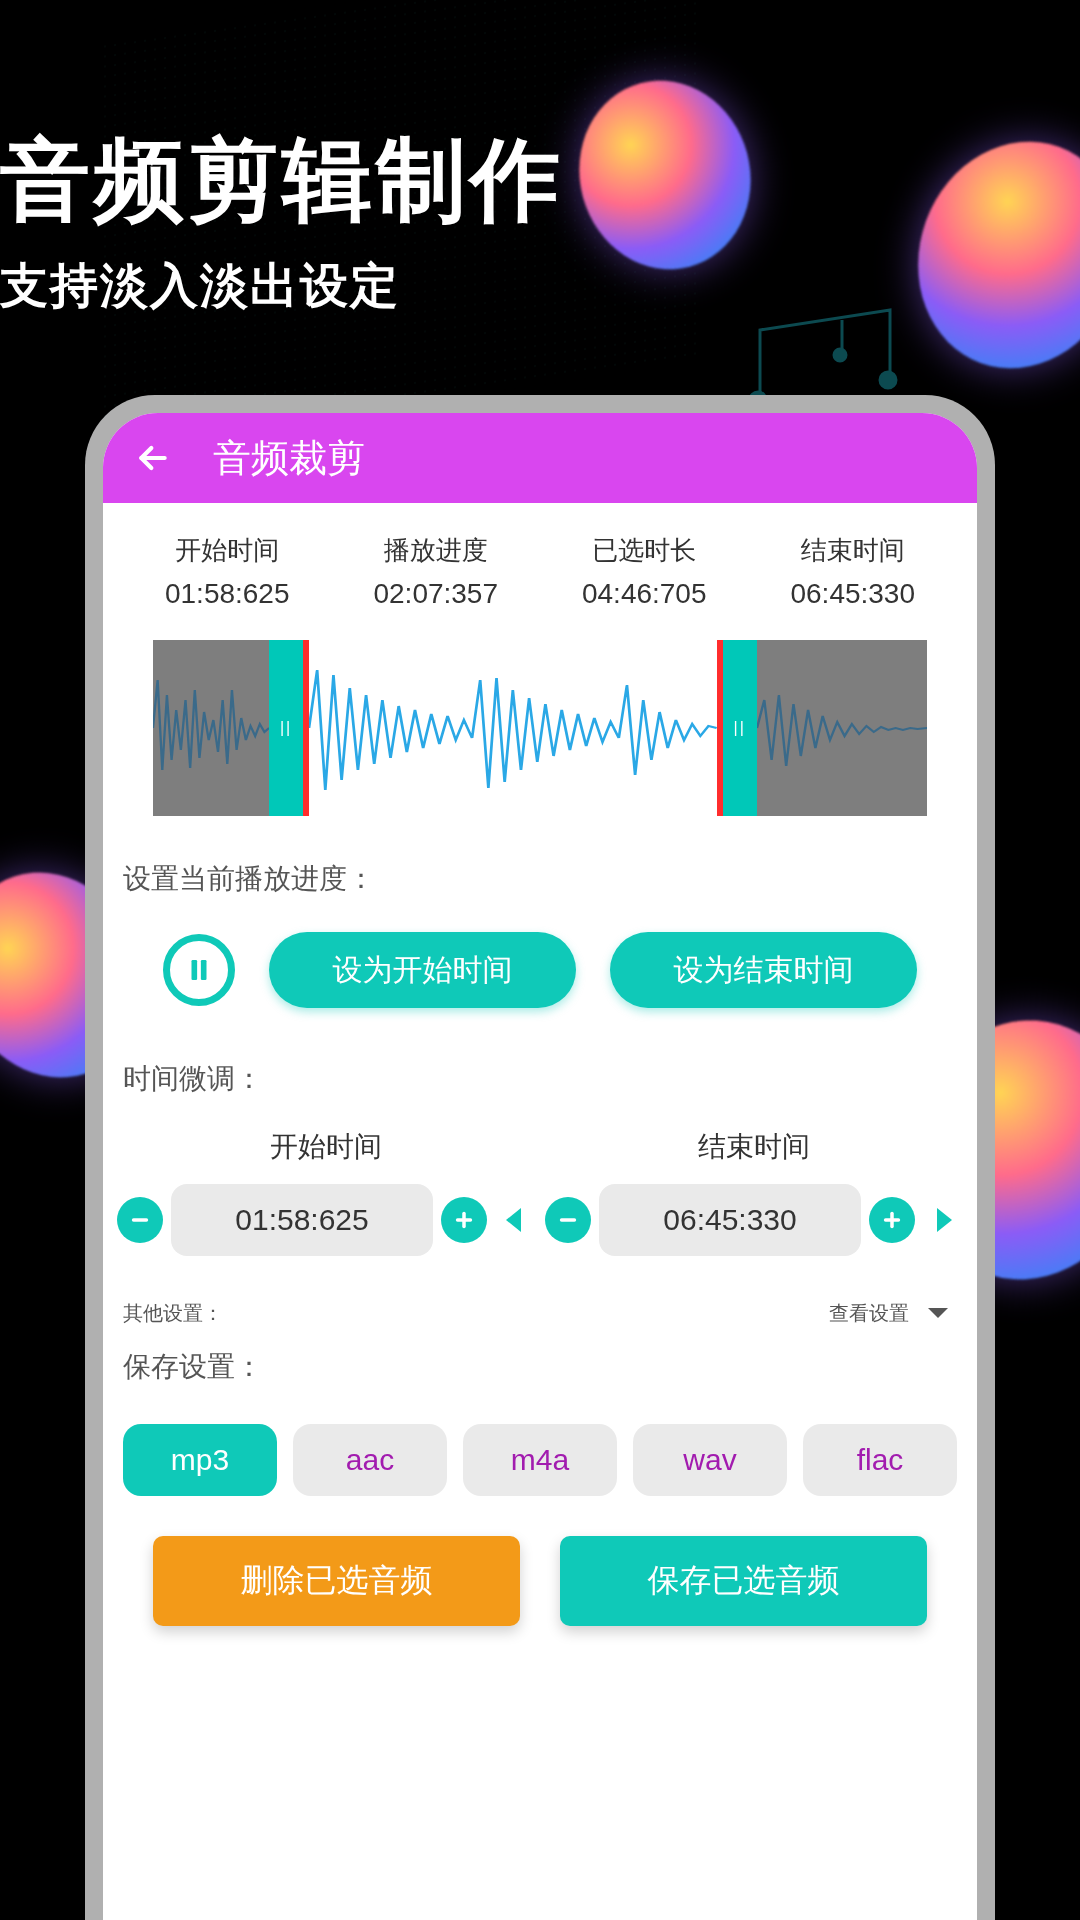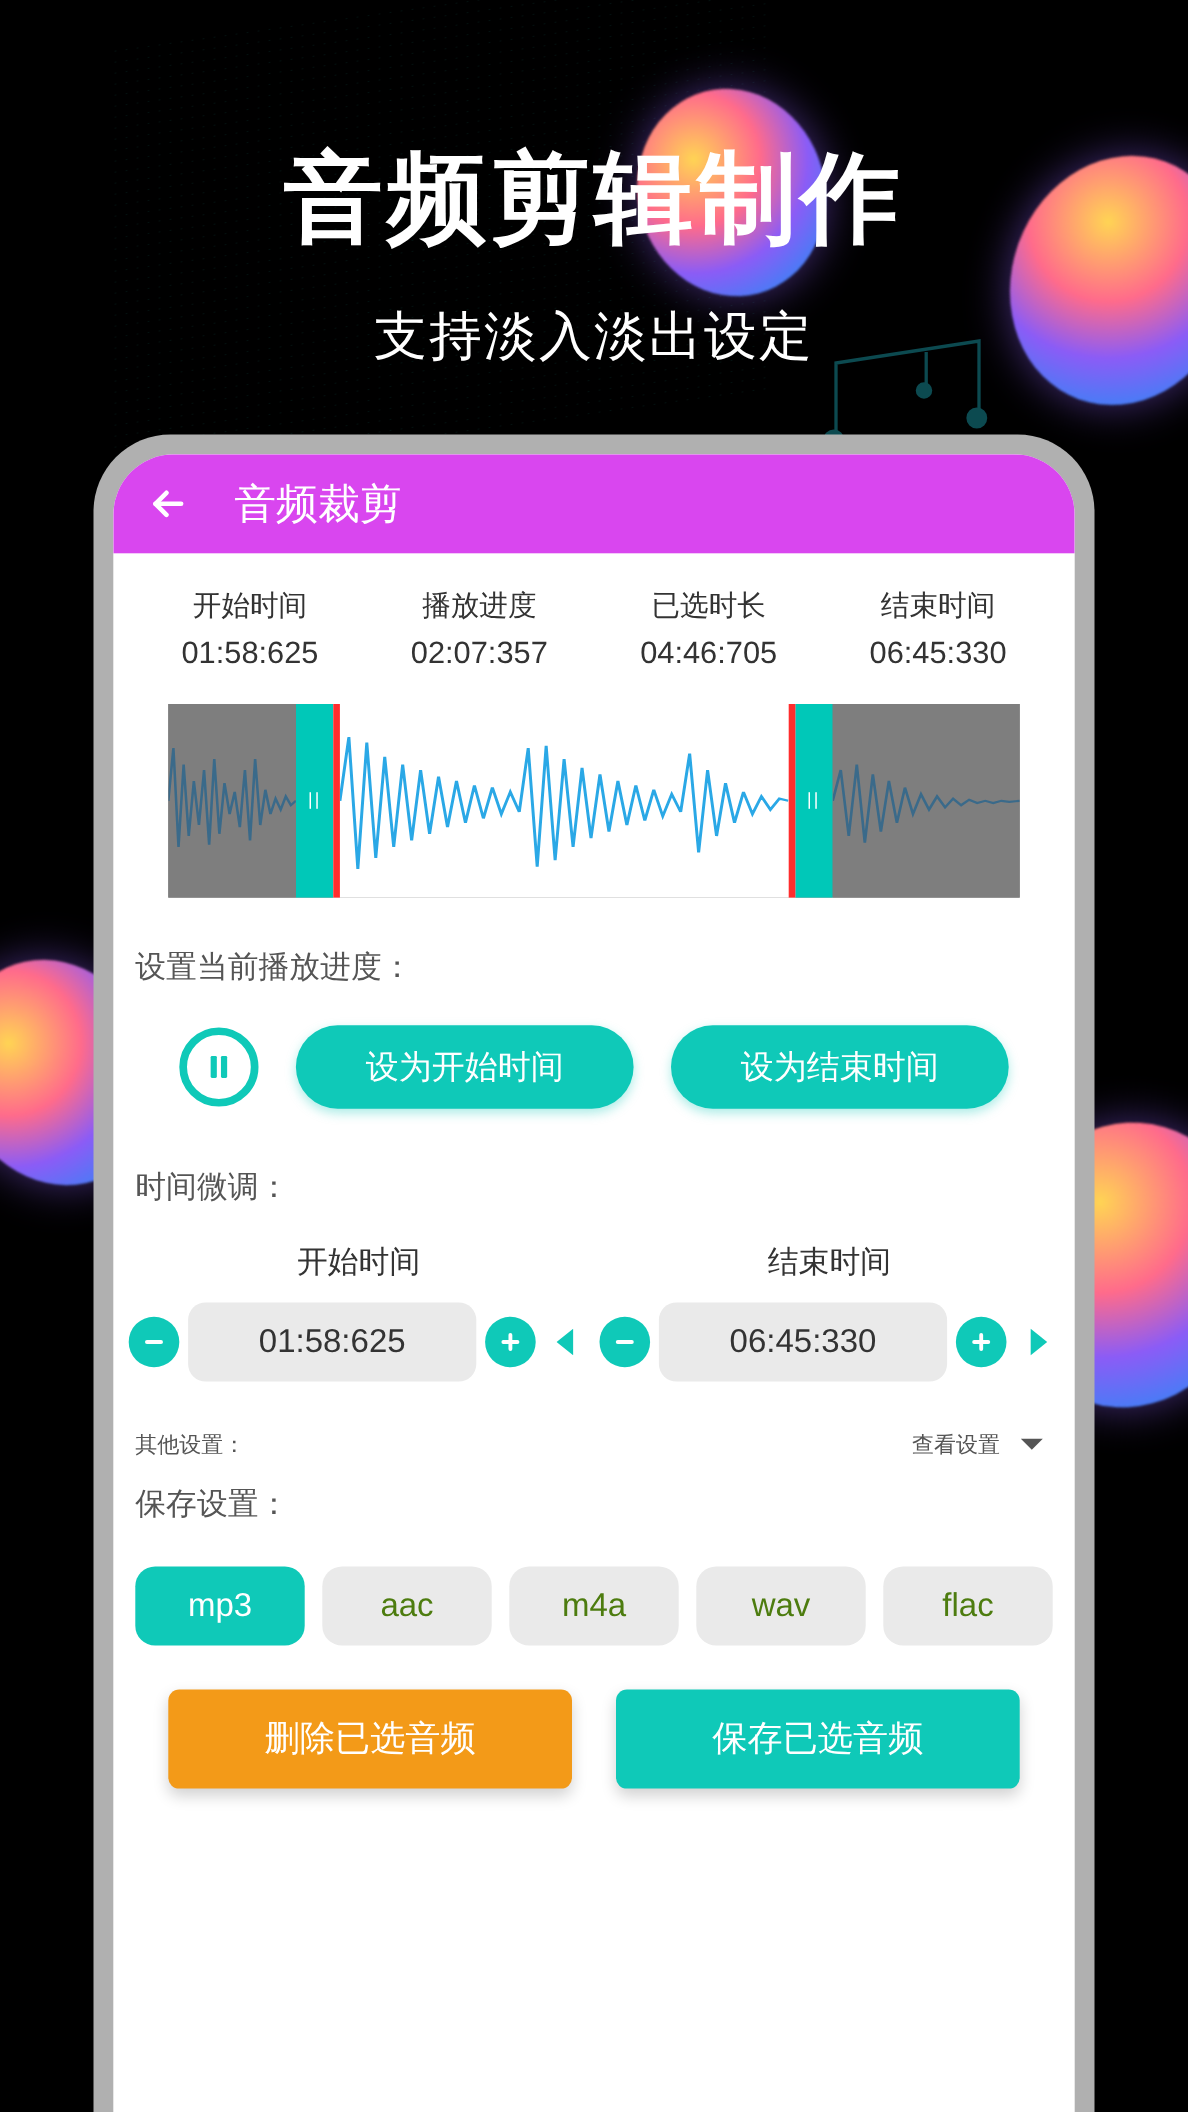--- a/index.html
+++ b/index.html
@@ -34,25 +34,25 @@
   opacity: .6;
   transform: skewY(-8deg);
 }
 .musicnotes { position:absolute; top:300px; right:150px; width:180px; height:120px; opacity:.5; }
 .musicnotes svg { width:100%; height:100%; }
 
 .promo {
   position: absolute;
   top: 120px;
   left: 0; right: 0;
-  text-align: center;
+  text-align: left;
   z-index: 1;
 }
 .promo-title { color: #fff; font-size: 90px; font-weight: 700; letter-spacing: 4px; }
-.promo-sub { color: #fff; font-size: 48px; font-weight: 400; margin-top: 32px; letter-spacing: 2px; }
+.promo-sub { color: #fff; font-size: 48px; font-weight: 700; margin-top: 12px; letter-spacing: 2px; }
 
 .phone {
   position: absolute;
   top: 395px;
   left: 85px;
   width: 910px;
   height: 1530px;
   background: #b0b0b0;
   border-radius: 70px 70px 0 0;
   z-index: 2;
@@ -170,21 +170,21 @@
 }
 .row-other .right { display:flex; align-items:center; gap:14px; }
 .chev-down { display:inline-flex; }
 .chev-down svg { width: 30px; height: 30px; }
 
 .formats {
   display:flex; gap:16px; padding: 14px 20px 30px;
 }
 .fmt {
   flex:1; height:72px; border-radius:18px;
-  background:#eaeaea; color:#4d7c0f;
+  background:#eaeaea; color:#a21caf;
   display:flex; align-items:center; justify-content:center;
   font-size:30px;
 }
 .fmt.active { background:#0fc9b8; color:#fff; }
 
 .actions {
   display:flex; gap:40px; padding: 10px 50px;
 }
 .actbtn {
   flex:1; height:90px; border-radius:10px;

